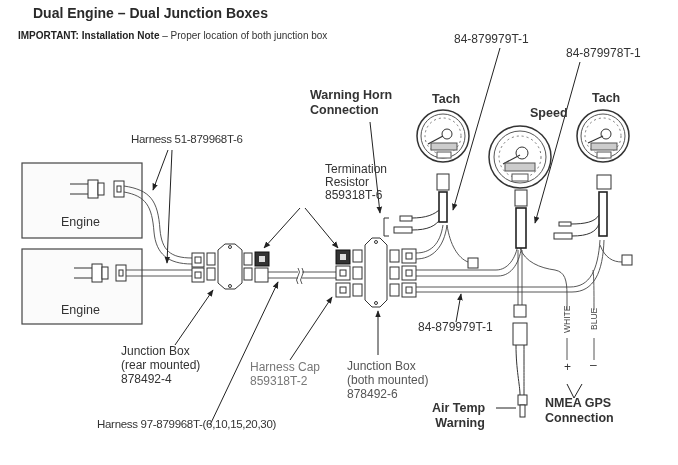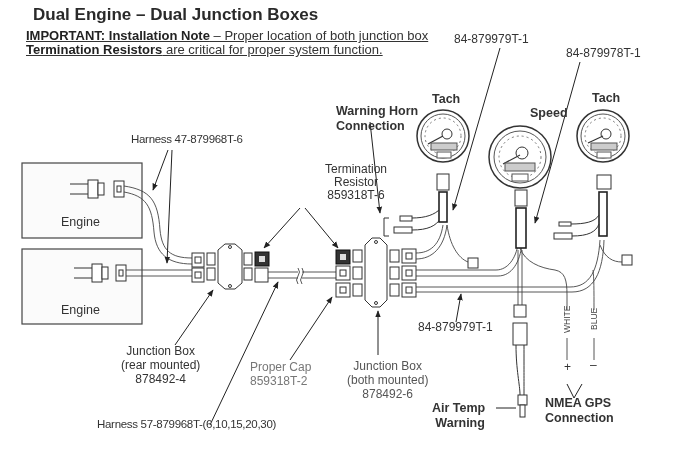--- a/index.html
+++ b/index.html
@@ -1,21 +1,21 @@
 <!DOCTYPE html>
 <html><head>
 <meta charset="utf-8">
 <style>
   html, body { margin: 0; padding: 0; background: #ffffff; }
   body { width: 678px; height: 465px; position: relative; overflow: hidden; font-family: "Liberation Sans", sans-serif; color: #222; }
   .abs { position: absolute; white-space: nowrap; }
-  .title { left: 33px; top: 5px; font-size: 17px; font-weight: bold; color: #2a2a2a; text-align: right; }
-  .note { left: 26px; top: 29px; font-size: 13px; line-height: 14px; color: #333; text-decoration: underline; }
+  .title { left: 33px; top: 5px; font-size: 14px; font-weight: bold; color: #2a2a2a; text-align: right; }
+  .note { left: 18px; top: 29px; font-size: 10px; line-height: 14px; color: #333; }
   .note b { font-weight: bold; color: #222; }
-  .lbl { font-size: 11.5px; color: #333; line-height: 13px; text-align: center; }
+  .lbl { font-size: 11.5px; color: #333; line-height: 13px; }
   .lbl-gray { font-size: 12px; color: #777; line-height: 14px; }
   .lbl-bold { font-size: 12.5px; font-weight: bold; color: #333; line-height: 15px; }
   .lbl-cond { font-size: 11.5px; color: #333; letter-spacing: -0.3px; }
   .engine-lbl { font-size: 12.5px; color: #333; }
   .wire-lbl { font-size: 8.5px; color: #444; transform-origin: left top; transform: rotate(-90deg); }
   svg#diagram { position: absolute; left: 0; top: 0; }
 </style>
 </head>
 <body>
 
@@ -213,53 +213,52 @@
     <line x1="580" y1="62" x2="535" y2="223" marker-end="url(#arr)"></line>
     <line x1="456" y1="322" x2="461" y2="294" marker-end="url(#arr)"></line>
     <line x1="496" y1="408" x2="516" y2="408"></line>
     <path d="M567,384 L574,398 L582,384"></path>
   </g>
 </svg>
 
 <div class="abs title">Dual Engine – Dual Junction Boxes</div>
 <div class="abs note">
   <div><b>IMPORTANT: Installation Note</b><span> – Proper location of both junction box</span></div>
-  <div><b>Termination Resistors</b><span> are critical for proper system function.</span></div>
-</div>
-
-<div class="abs lbl-cond" style="left:131px; top:133px;">Harness 47-879968T-6</div>
+</div>
+
+<div class="abs lbl-cond" style="left:131px; top:133px;">Harness 51-879968T-6</div>
 <div class="abs engine-lbl" style="left:61px; top:215px;">Engine</div>
 <div class="abs engine-lbl" style="left:61px; top:303px;">Engine</div>
 
 <div class="abs lbl" style="left:277px; top:163px; font-size:12px;margin-left:48px;">
   <div>Termination</div>
   <div>Resistor</div>
   <div>859318T-6</div>
 </div>
 
 <div class="abs lbl" style="left:121px; top:344px; font-size:12px; line-height:14px;">
   <div>Junction Box</div>
   <div>(rear mounted)</div>
   <div>878492-4</div>
 </div>
 
 <div class="abs lbl-gray" style="left:250px; top:360px;">
-  <div>Proper Cap</div>
+  <div>Harness Cap</div>
   <div>859318T-2</div>
 </div>
 
 <div class="abs lbl" style="left:347px; top:359px; font-size:12px; line-height:14px; color:#555;">
   <div>Junction Box</div>
   <div>(both mounted)</div>
   <div>878492-6</div>
 </div>
 
-<div class="abs lbl-cond" style="left:97px; top:418px;">Harness 57-879968T-(6,10,15,20,30)</div>
-
-<div class="abs lbl-bold" style="left:336px; top:88px;margin-top:16px;">
+<div class="abs lbl-cond" style="left:97px; top:418px;">Harness 97-879968T-(6,10,15,20,30)</div>
+
+<div class="abs lbl-bold" style="left:310px; top:88px;">
   <div>Warning Horn</div>
   <div>Connection</div>
 </div>
 
 <div class="abs lbl" style="left:454px; top:33px; font-size:12px;">84-879979T-1</div>
 <div class="abs lbl" style="left:566px; top:47px; font-size:12px;">84-879978T-1</div>
 <div class="abs lbl" style="left:418px; top:321px; font-size:12px;">84-879979T-1</div>
 
 <div class="abs lbl-bold" style="left:432px; top:92px;">Tach</div>
 <div class="abs lbl-bold" style="left:530px; top:106px;">Speed</div>

